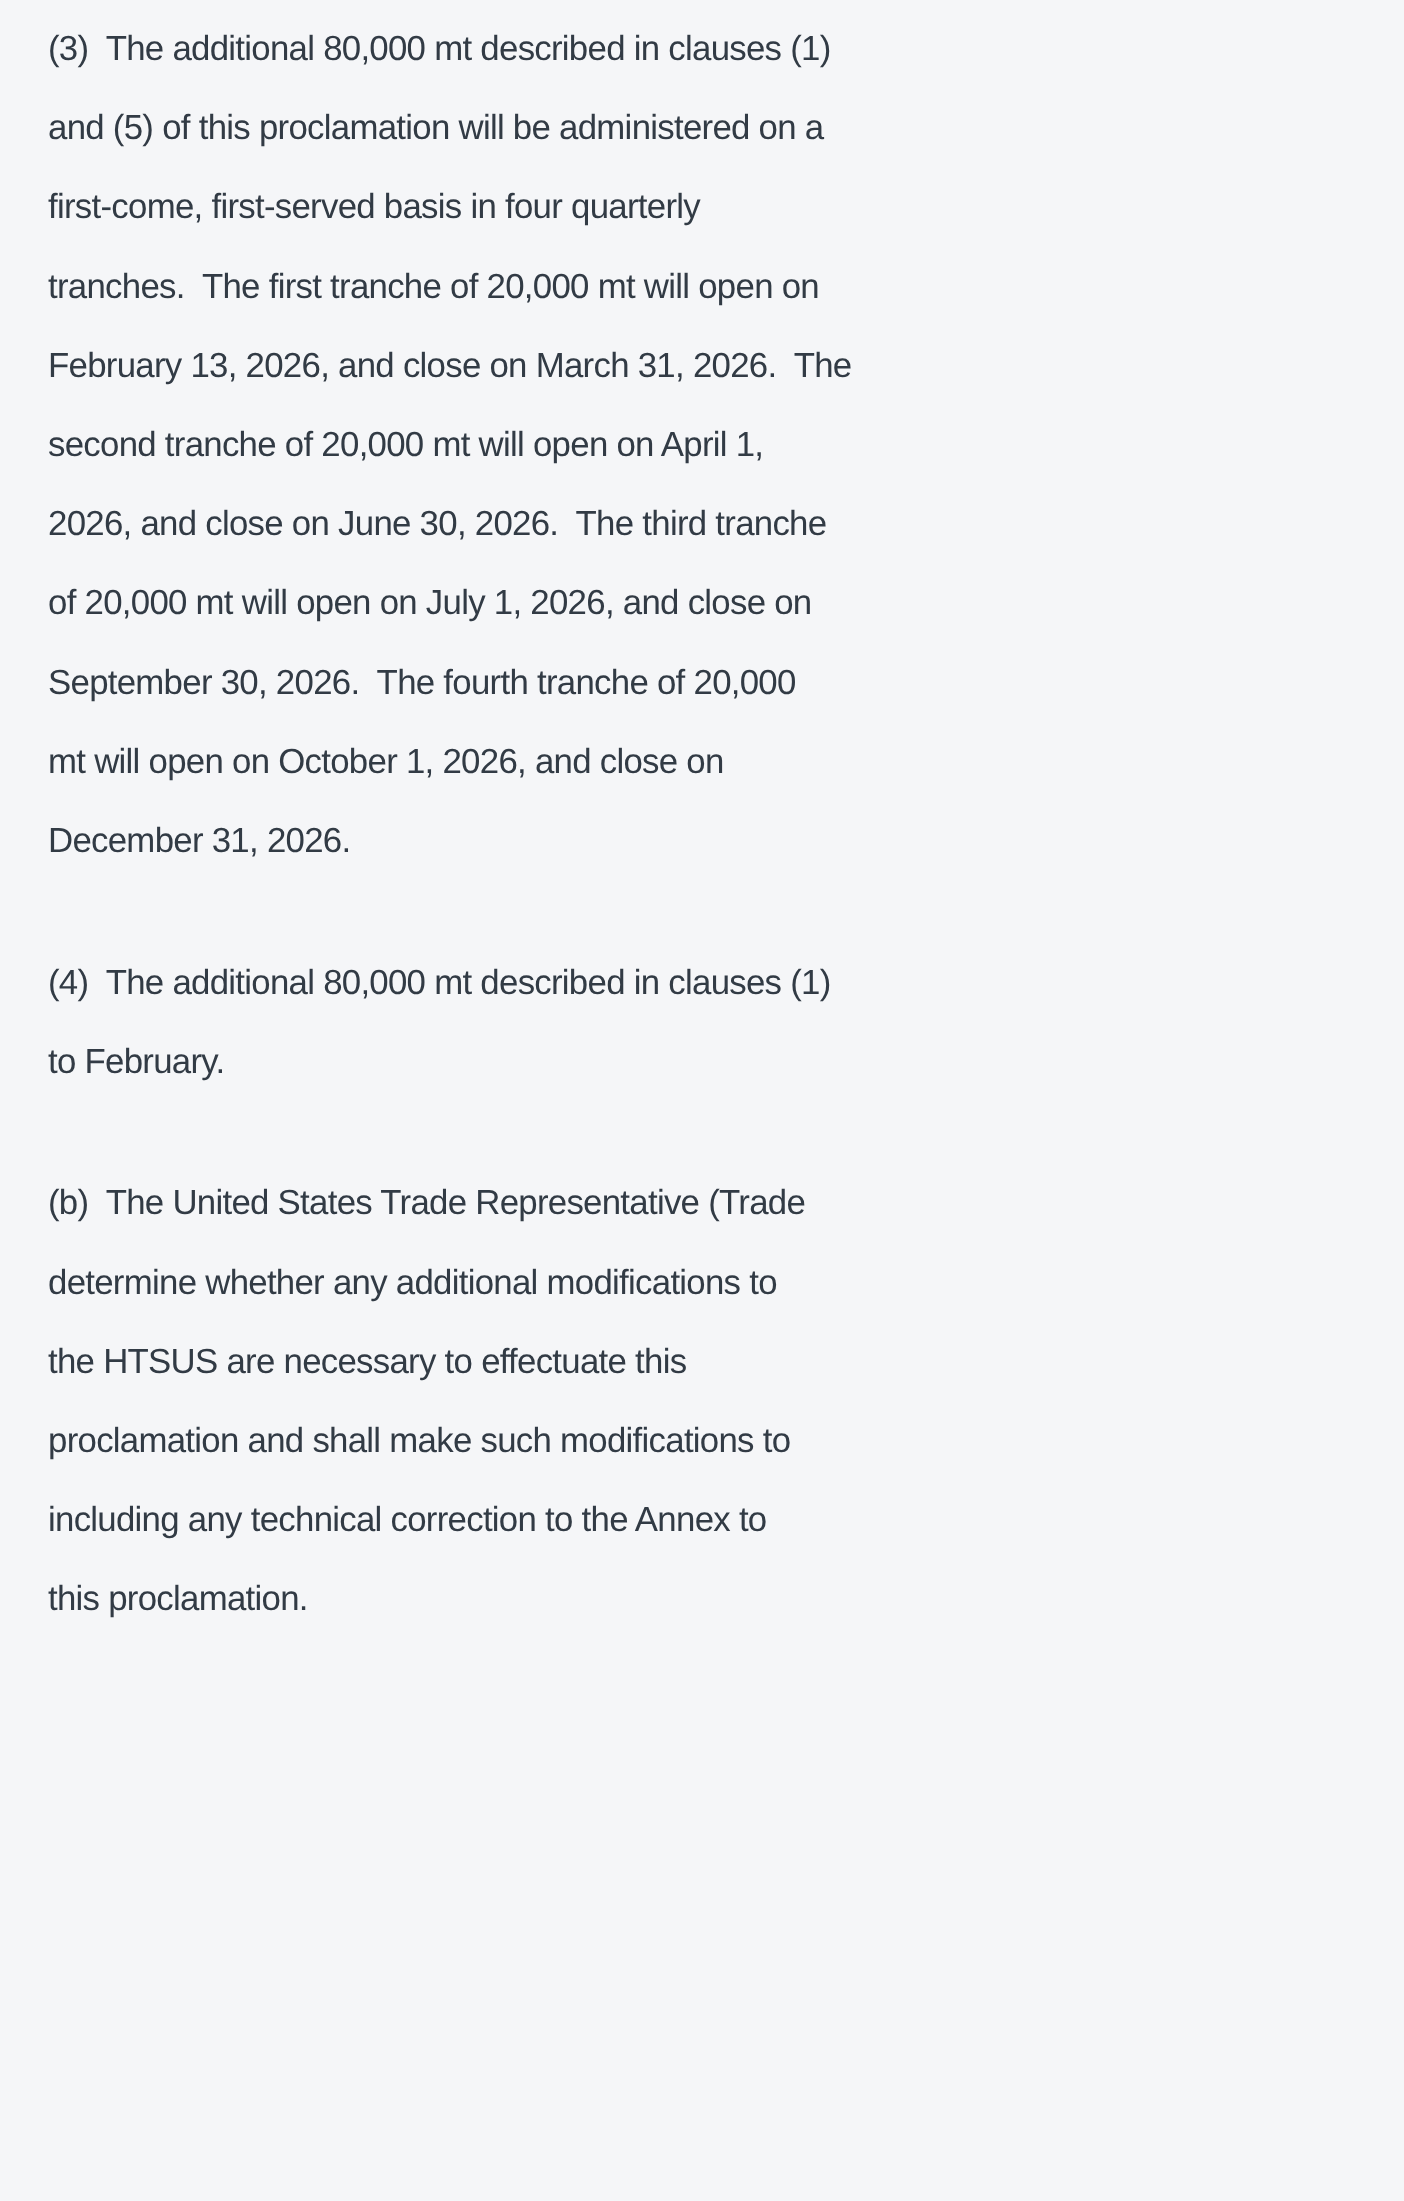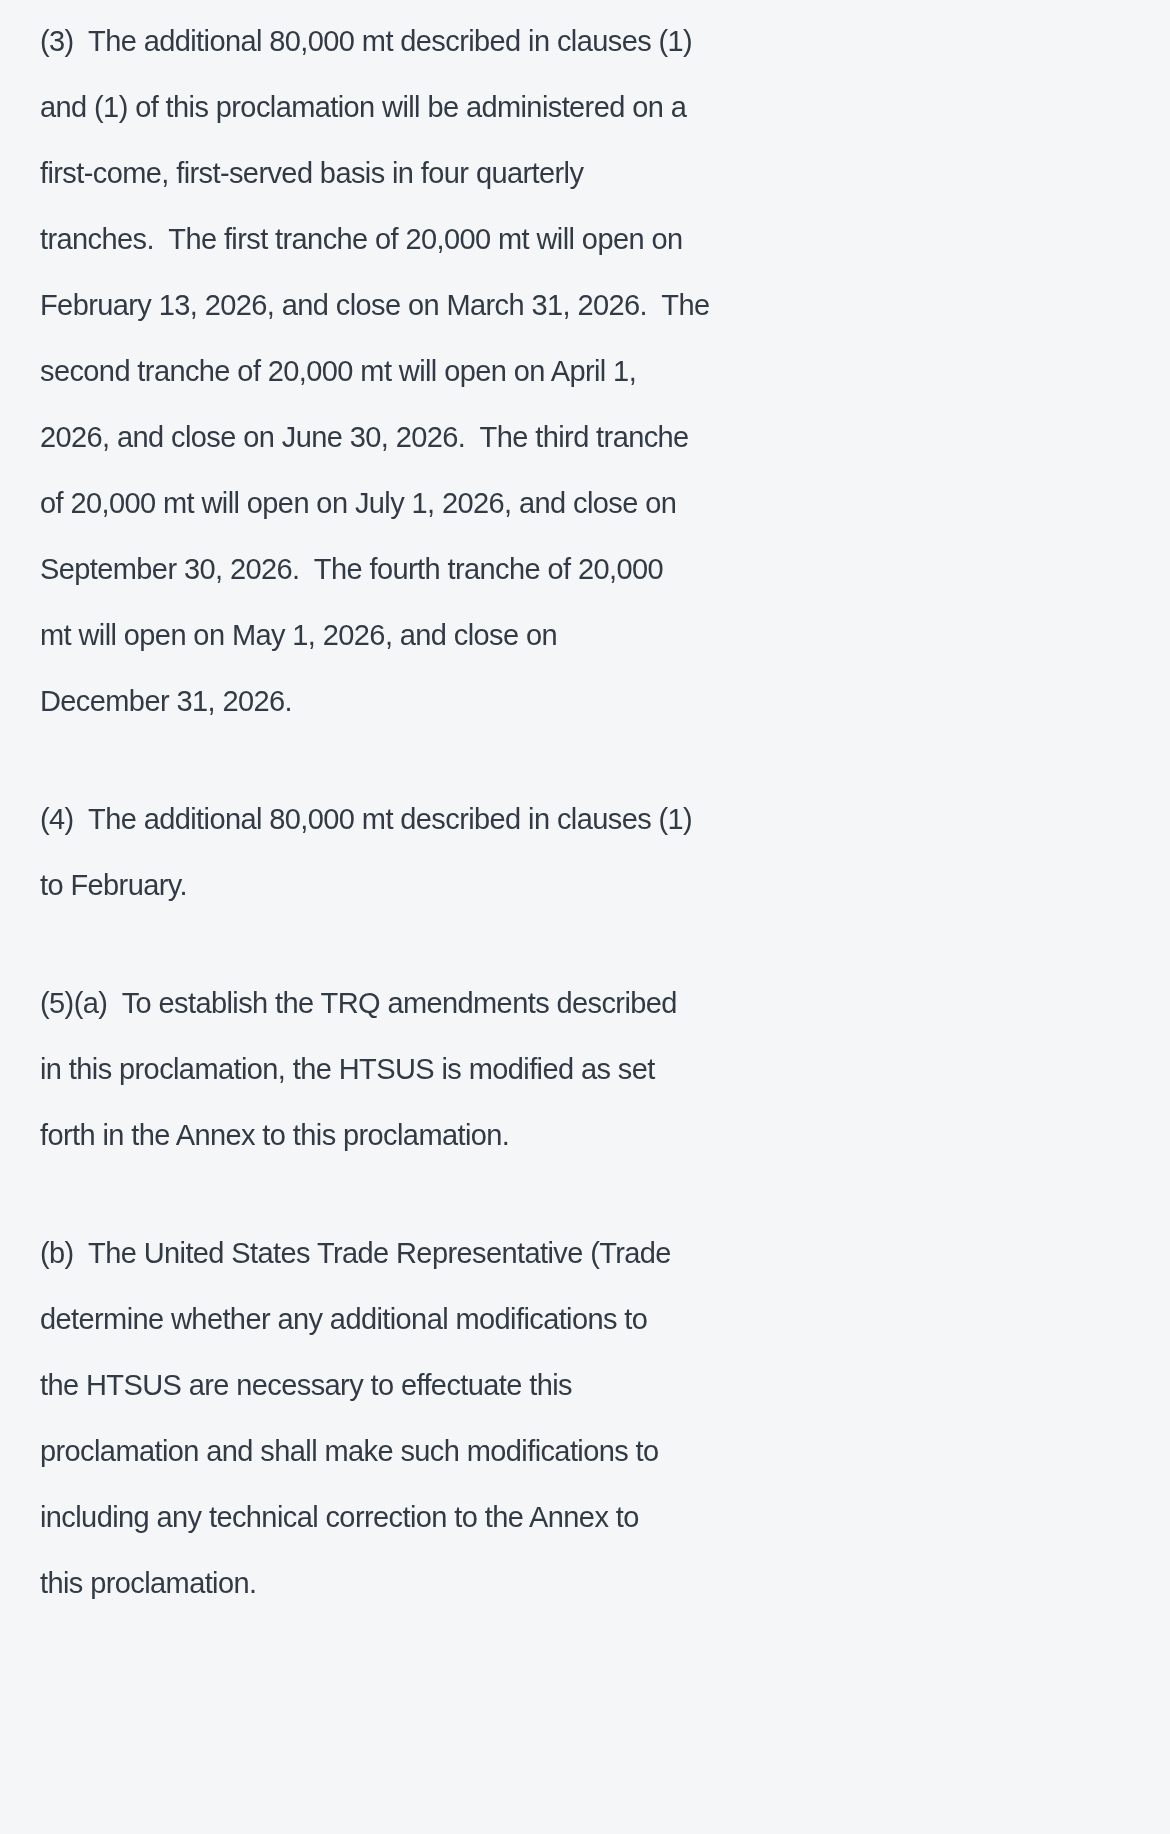--- a/index.html
+++ b/index.html
@@ -35,42 +35,37 @@
     font-style: italic;
   }
 </style>
 </head>
 <body style="background: rgb(245, 246, 248);">
 
 <div class="doc" style="color: rgb(50, 59, 69);">
 
   <div class="para">
     <div class="line">(3)  The additional 80,000 mt described in clauses (1)</div>
-    <div class="line">and (1) of this proclamation will be administered on a</div>
+    <div class="line">and (5) of this proclamation will be administered on a</div>
     <div class="line">first-come, first-served basis in four quarterly</div>
     <div class="line">tranches.  The first tranche of 20,000 mt will open on</div>
     <div class="line">February 13, 2026, and close on March 31, 2026.  The</div>
     <div class="line">second tranche of 20,000 mt will open on April 1,</div>
     <div class="line">2026, and close on June 30, 2026.  The third tranche</div>
     <div class="line">of 20,000 mt will open on July 1, 2026, and close on</div>
     <div class="line">September 30, 2026.  The fourth tranche of 20,000</div>
-    <div class="line">mt will open on May 1, 2026, and close on</div>
+    <div class="line">mt will open on October 1, 2026, and close on</div>
     <div class="line">December 31, 2026.</div>
   </div>
 
   <div class="para">
     <div class="line">(4)  The additional 80,000 mt described in clauses (1)</div>
     <div class="line">to February.</div>
   </div>
 
-  <div class="para">
-    <div class="line">(5)(a)  To establish the TRQ amendments described</div>
-    <div class="line">in this proclamation, the HTSUS is modified as set</div>
-    <div class="line">forth in the Annex to this proclamation.</div>
-  </div>
 
   <div class="para">
     <div class="line">(b)  The United States Trade Representative (Trade</div>
     <div class="line">determine whether any additional modifications to</div>
     <div class="line">the HTSUS are necessary to effectuate this</div>
     <div class="line">proclamation and shall make such modifications to</div>
     <div class="line">including any technical correction to the Annex to</div>
     <div class="line">this proclamation.</div>
   </div>
 

